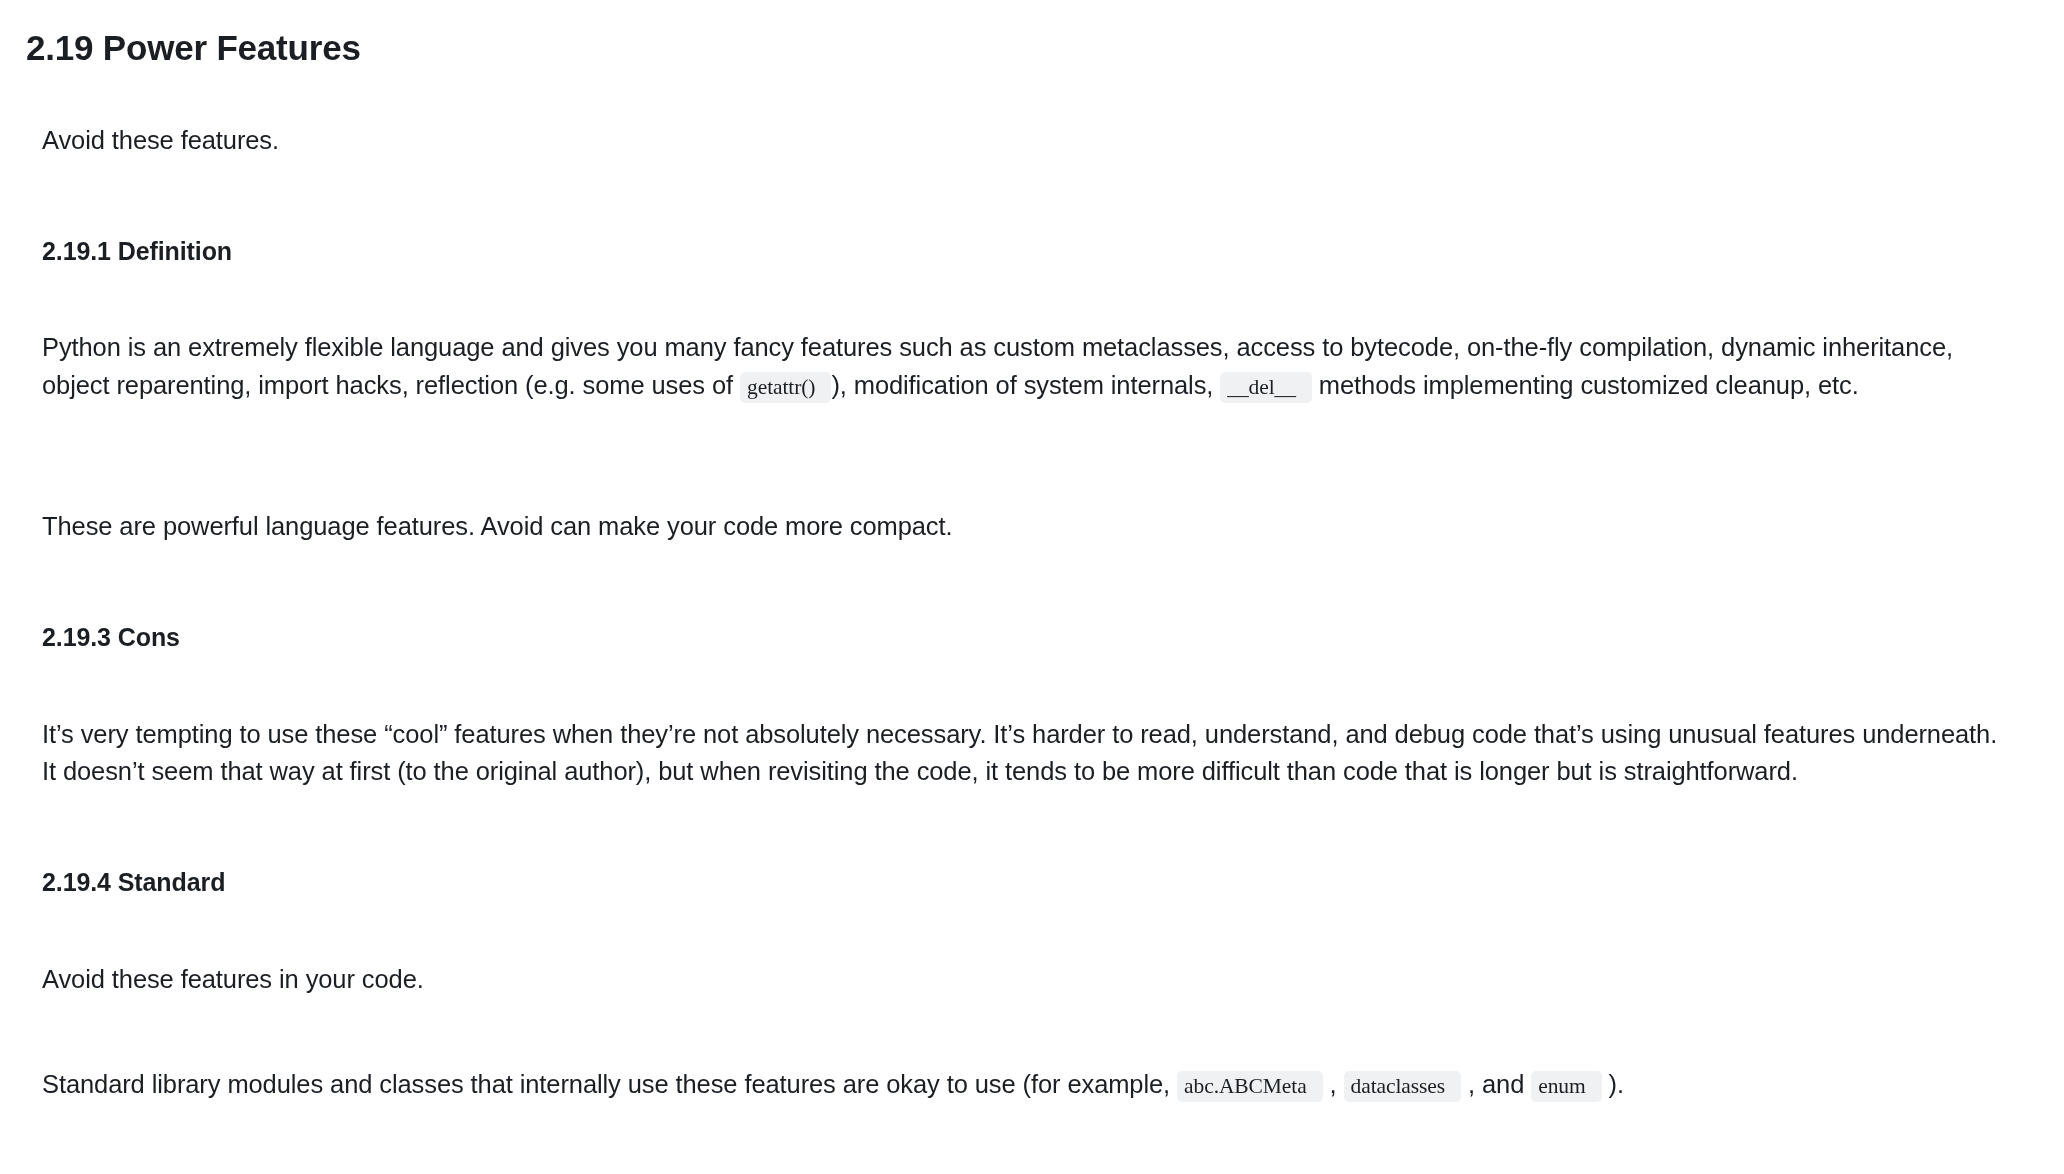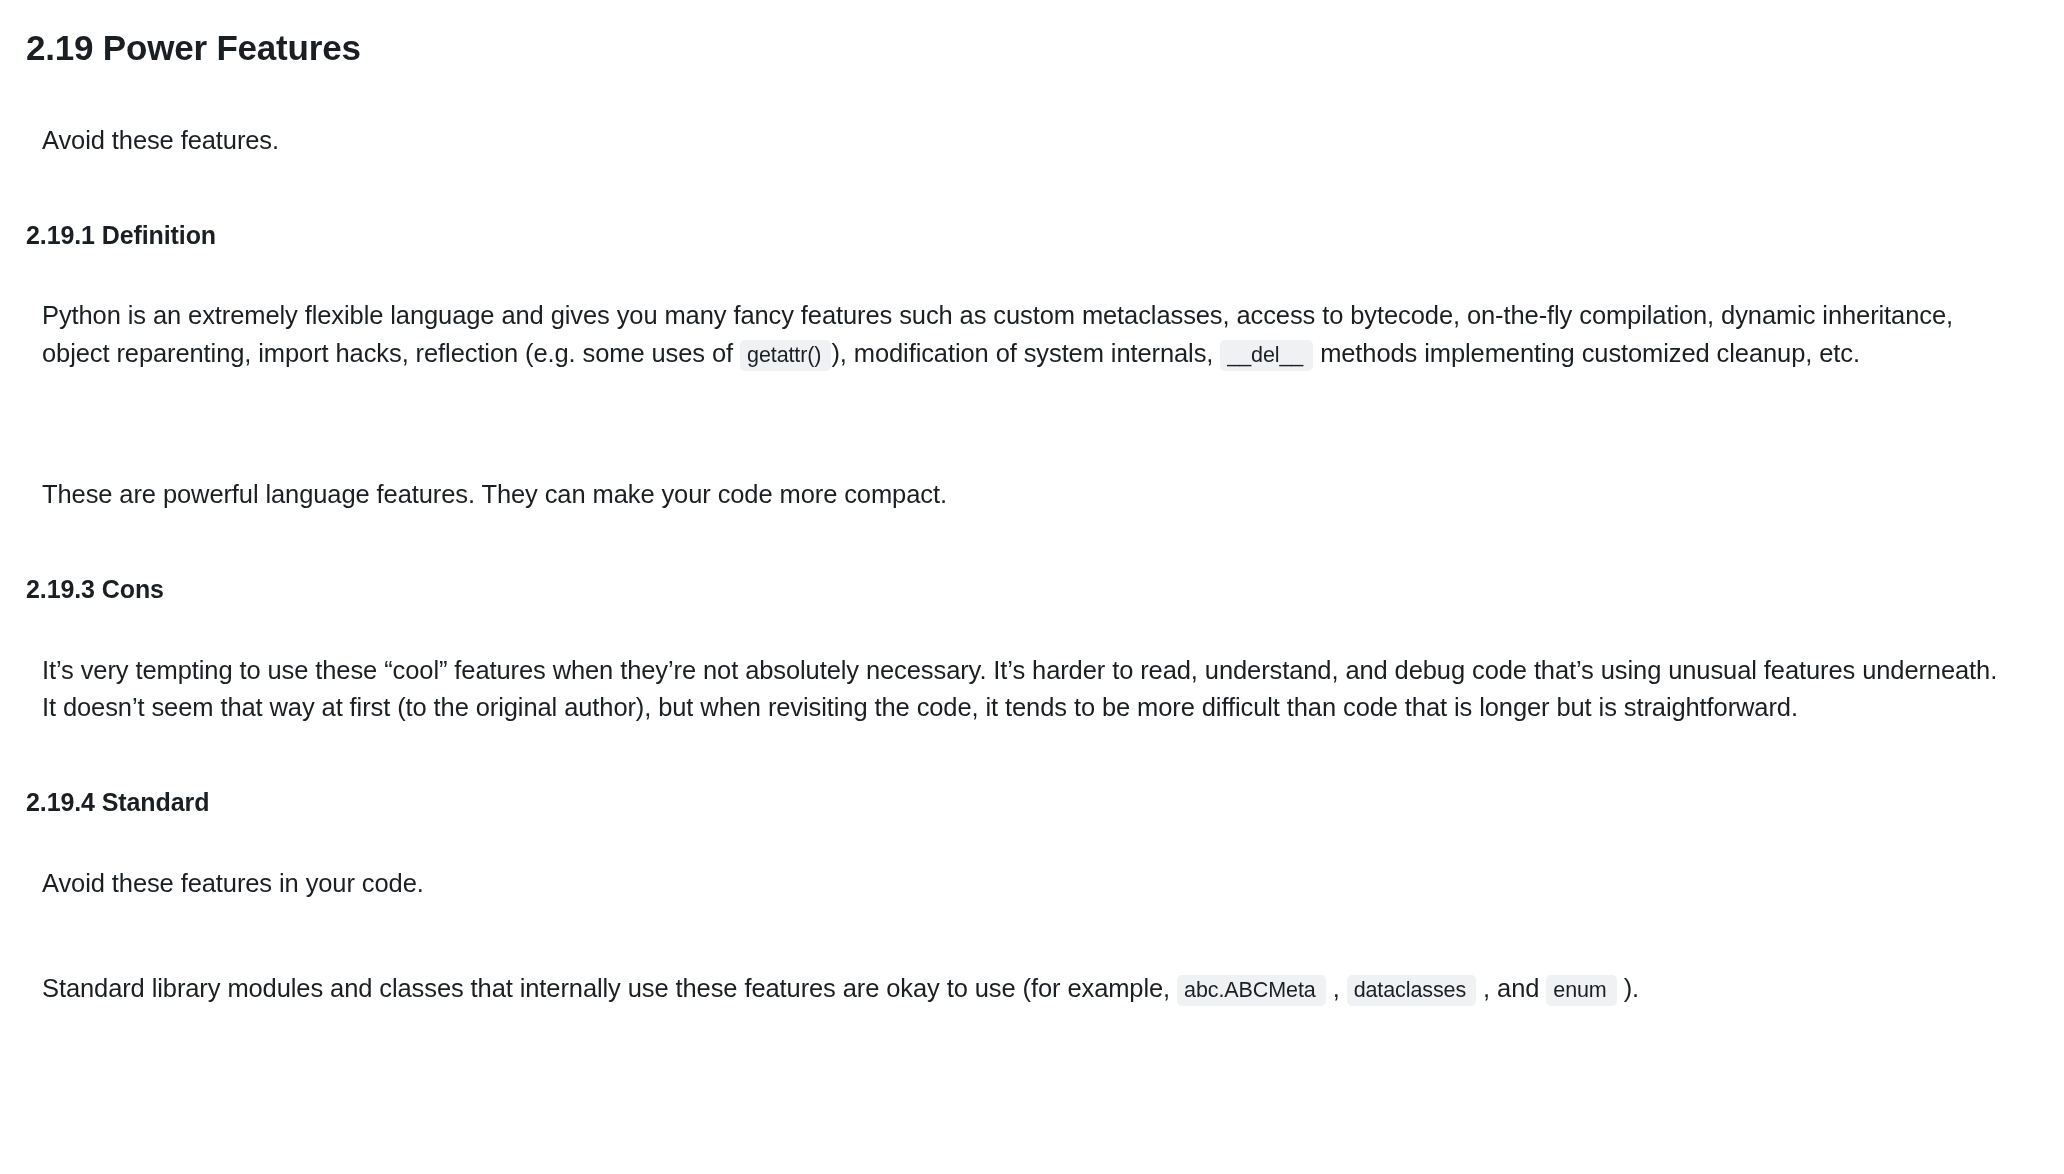--- a/index.html
+++ b/index.html
@@ -27,21 +27,21 @@
     line-height: 1.25;
     font-weight: bold;
     margin: 8px 0 0 0;
     letter-spacing: -0.2px;
     color: #1b1f23;
   }
   h2.sub-title {
     font-size: 25px;
     line-height: 1.3;
     font-weight: bold;
-    margin: 0;
+    margin: 16px;
     color: #1b1f23;
     letter-spacing: -0.1px;
   }
   p.para {
     font-size: 25.5px;
     line-height: 1.46;
     margin: 16px;
     color: #1b1f23;
     letter-spacing: -0.1px;
   }
@@ -49,25 +49,25 @@
   .sp-2 { height: 44px; }
   .sp-3 { height: 30px; }
   .sp-4 { height: 42px; }
   .sp-5 { height: 30px; }
   .sp-6 { height: 44px; }
   .sp-7 { height: 30px; }
   .sp-8 { height: 44px; }
   .sp-9 { height: 30px; }
   .sp-10 { height: 36px; }
   code.inline {
-    font-family: Liberation Sans, sans-serif;
+    font-family: Liberation Serif, serif;
     font-size: 21.5px;
     background: #eff1f3;
     border-radius: 5px;
-    padding: 3px 10px 4px 7px;
+    padding: 3px 16px 4px 7px;
     color: #1b1f23;
     white-space: nowrap;
   }
 </style>
 </head>
 <body>
 
 <div class="page">
   <div class="doc">
 
@@ -83,21 +83,21 @@
 
     <div class="sp-3"></div>
 
     <p class="para"><span>Python is an extremely flexible language and gives you many fancy features such as custom metaclasses, access to bytecode, on-the-fly compilation, dynamic inheritance, object reparenting, import hacks, reflection (e.g. some uses of</span> <code class="inline">getattr()</code><span>), modification of system internals,</span> <code class="inline">__del__</code> <span>methods implementing customized cleanup, etc.</span></p>
 
     <div class="sp-4"></div>
 
 
     <div class="sp-5"></div>
 
-    <p class="para">These are powerful language features. They can make your code more compact.</p>
+    <p class="para">These are powerful language features. Avoid can make your code more compact.</p>
 
     <div class="sp-6"></div>
 
     <h2 class="sub-title">2.19.3 Cons</h2>
 
     <div class="sp-7"></div>
 
     <p class="para">It’s very tempting to use these “cool” features when they’re not absolutely necessary. It’s harder to read, understand, and debug code that’s using unusual features underneath. It doesn’t seem that way at first (to the original author), but when revisiting the code, it tends to be more difficult than code that is longer but is straightforward.</p>
 
     <div class="sp-8"></div>

